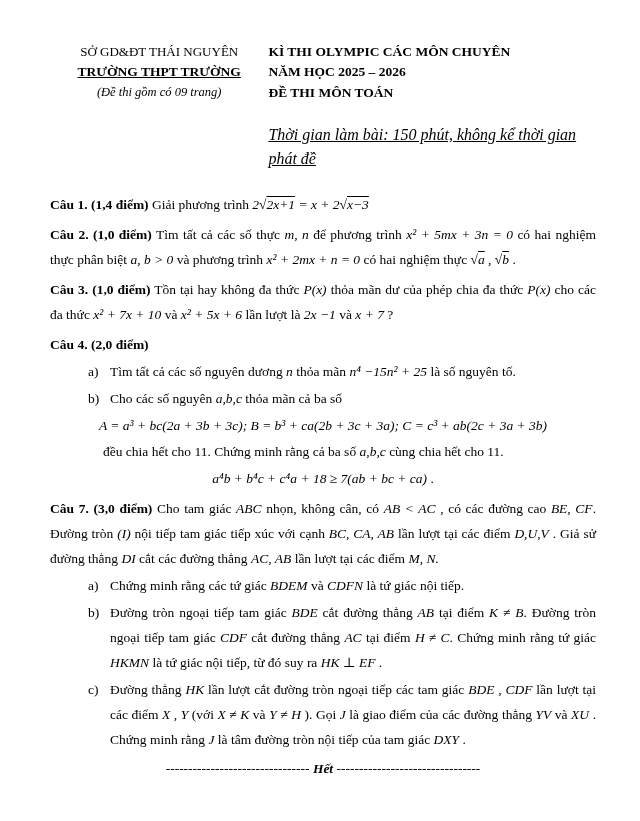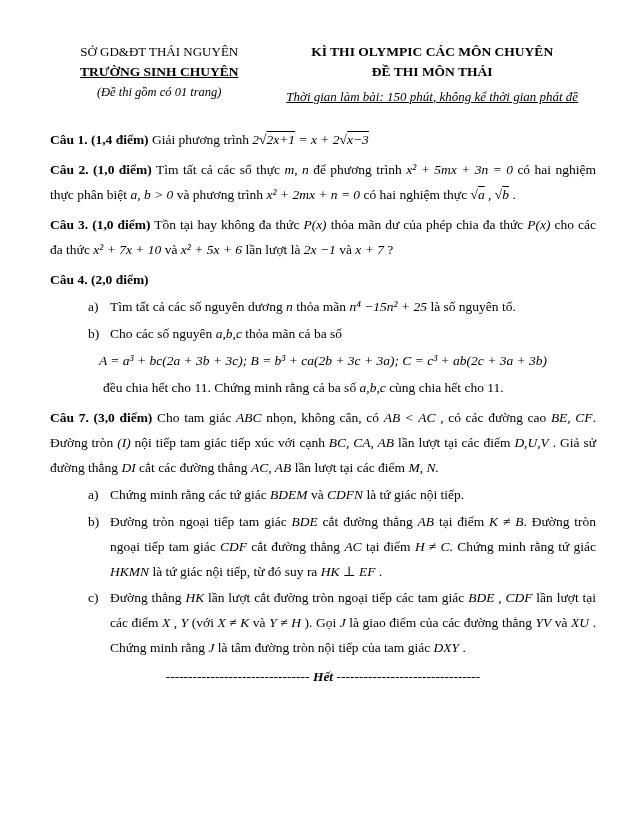--- a/index.html
+++ b/index.html
@@ -8,26 +8,26 @@
     background:#ffffff;color:#000000;
     font-family:"Liberation Serif","DejaVu Serif",serif;
     font-size:13.5px;
     padding:42px 44px 0 50px;
     overflow:hidden;
     position:relative;
   }
   
   .hdr{display:flex;width:100%;}
   .hdr-left{width:40%;text-align:center;line-height:1.5;}
-  .hdr-right{width:60%;text-align:center;line-height:1.5;}
+  .hdr-right{width:60%;line-height:1.5;}
   .hl1{font-size:13px;}
   .hl2{font-weight:bold;text-decoration:underline;font-size:13.5px;}
   .hl3{font-style:italic;font-size:12.5px;margin-top:1px;}
   .hr{font-weight:bold;font-size:13.5px;}
-  .hr5{font-weight:normal;font-style:italic;text-decoration:underline;font-size:13px;margin-top:4px;}
+  .hr5{font-weight:normal;font-style:italic;text-decoration:underline;font-size:16px;margin-top:20px;}
   
   .bod{margin-top:22px;}
   .para{margin-top:5px;text-align:justify;line-height:1.85;}
   .first{margin-top:0;}
   .center{text-align:center;margin-top:2px;margin-bottom:2px;}
   .item{position:relative;padding-left:60px;margin-top:2px;}
   .item .marker{position:absolute;left:38px;top:0;}
   .indent{padding-left:53px;margin-top:2px;}
   .tight{margin-top:2px;}
   
@@ -39,45 +39,47 @@
   .het{margin-top:8px;text-align:center;}
 </style>
 </head>
 <body>
 
 <div class="page">
 
   <div class="hdr">
     <div class="hdr-left">
       <div class="hl1">SỞ GD&amp;ĐT THÁI NGUYÊN</div>
-      <div class="hl2">TRƯỜNG SINH CHUYÊN</div>
-      <div class="hl3">(Đề thi gồm có 01 trang)</div>
+      <div class="hl2">TRƯỜNG THPT TRƯỜNG</div>
+      <div class="hl3">(Đề thi gồm có 09 trang)</div>
     </div>
     <div class="hdr-right">
       <div class="hr">KÌ THI OLYMPIC CÁC MÔN CHUYÊN</div>
-      <div class="hr">ĐỀ THI MÔN THÁI</div>
+      <div class="hr">NĂM HỌC 2025 – 2026</div>
+      <div class="hr">ĐỀ THI MÔN TOÁN</div>
       <div class="hr5">Thời gian làm bài: 150 phút, không kể thời gian phát đề</div>
     </div>
   </div>
 
   <div class="bod">
     <div class="para first"><span class="seg-b">Câu 1. (1,4 điểm)</span><span class="seg-r"> Giải phương trình </span><span class="seg-m">2√</span><span class="seg-ov">2x+1</span><span class="seg-m"> = x + 2√</span><span class="seg-ov">x−3</span></div>
     <div class="para"><span class="seg-b">Câu 2. (1,0 điểm)</span><span class="seg-r"> Tìm tất cả các số thực </span><span class="seg-m">m, n</span><span class="seg-r"> để phương trình </span><span class="seg-m">x² + 5mx + 3n = 0</span><span class="seg-r"> có hai nghiệm thực phân biệt </span><span class="seg-m">a, b &gt; 0</span><span class="seg-r"> và phương trình </span><span class="seg-m">x² + 2mx + n = 0</span><span class="seg-r"> có hai nghiệm thực </span><span class="seg-m">√</span><span class="seg-ov">a</span><span class="seg-m"> , √</span><span class="seg-ov">b</span><span class="seg-r"> .</span></div>
     <div class="para"><span class="seg-b">Câu 3. (1,0 điểm)</span><span class="seg-r"> Tồn tại hay không đa thức </span><span class="seg-m">P(x)</span><span class="seg-r"> thỏa mãn dư của phép chia đa thức </span><span class="seg-m">P(x)</span><span class="seg-r"> cho các đa thức </span><span class="seg-m">x² + 7x + 10</span><span class="seg-r"> và </span><span class="seg-m">x² + 5x + 6</span><span class="seg-r"> lần lượt là </span><span class="seg-m">2x −1</span><span class="seg-r"> và </span><span class="seg-m">x + 7</span><span class="seg-r"> ?</span></div>
     <div class="para"><span class="seg-b">Câu 4. (2,0 điểm)</span></div>
     <div class="para item">
       <span class="marker">a)</span>
       <span><span class="seg-r">Tìm tất cả các số nguyên dương </span><span class="seg-m">n</span><span class="seg-r"> thỏa mãn </span><span class="seg-m">n⁴ −15n² + 25</span><span class="seg-r"> là số nguyên tố.</span></span>
     </div>
     <div class="para item">
       <span class="marker">b)</span>
       <span><span class="seg-r">Cho các số nguyên </span><span class="seg-m">a,b,c</span><span class="seg-r"> thỏa mãn cả ba số</span></span>
     </div>
     <div class="para center"><span class="seg-m">A = a³ + bc(2a + 3b + 3c);  B = b³ + ca(2b + 3c + 3a);  C = c³ + ab(2c + 3a + 3b)</span></div>
     <div class="para indent"><span class="seg-r">đều chia hết cho 11. Chứng minh rằng cả ba số </span><span class="seg-m">a,b,c</span><span class="seg-r"> cùng chia hết cho 11.</span></div>
+    <div class="para center"><span class="seg-m">a⁴b + b⁴c + c⁴a + 18 ≥ 7(ab + bc + ca)</span><span class="seg-r"> .</span></div>
     <div class="para"><span class="seg-b">Câu 7. (3,0 điểm)</span><span class="seg-r"> Cho tam giác </span><span class="seg-m">ABC</span><span class="seg-r"> nhọn, không cân, có </span><span class="seg-m">AB &lt; AC</span><span class="seg-r"> , có các đường cao </span><span class="seg-m">BE, CF</span><span class="seg-r">. Đường tròn </span><span class="seg-m">(I)</span><span class="seg-r"> nội tiếp tam giác tiếp xúc với cạnh </span><span class="seg-m">BC, CA, AB</span><span class="seg-r"> lần lượt tại các điểm </span><span class="seg-m">D,U,V</span><span class="seg-r"> . Giả sử đường thẳng </span><span class="seg-m">DI</span><span class="seg-r"> cắt các đường thẳng </span><span class="seg-m">AC, AB</span><span class="seg-r"> lần lượt tại các điểm </span><span class="seg-m">M, N.</span></div>
     <div class="para item tight">
       <span class="marker">a)</span>
       <span><span class="seg-r">Chứng minh rằng các tứ giác </span><span class="seg-m">BDEM</span><span class="seg-r"> và </span><span class="seg-m">CDFN</span><span class="seg-r"> là tứ giác nội tiếp.</span></span>
     </div>
     <div class="para item tight">
       <span class="marker">b)</span>
       <span><span class="seg-r">Đường tròn ngoại tiếp tam giác </span><span class="seg-m">BDE</span><span class="seg-r"> cắt đường thẳng </span><span class="seg-m">AB</span><span class="seg-r"> tại điểm </span><span class="seg-m">K ≠ B</span><span class="seg-r">. Đường tròn ngoại tiếp tam giác </span><span class="seg-m">CDF</span><span class="seg-r"> cắt đường thẳng </span><span class="seg-m">AC</span><span class="seg-r"> tại điểm </span><span class="seg-m">H ≠ C</span><span class="seg-r">. Chứng minh rằng tứ giác </span><span class="seg-m">HKMN</span><span class="seg-r"> là tứ giác nội tiếp, từ đó suy ra </span><span class="seg-m">HK ⊥ EF</span><span class="seg-r"> .</span></span>
     </div>
     <div class="para item tight">

